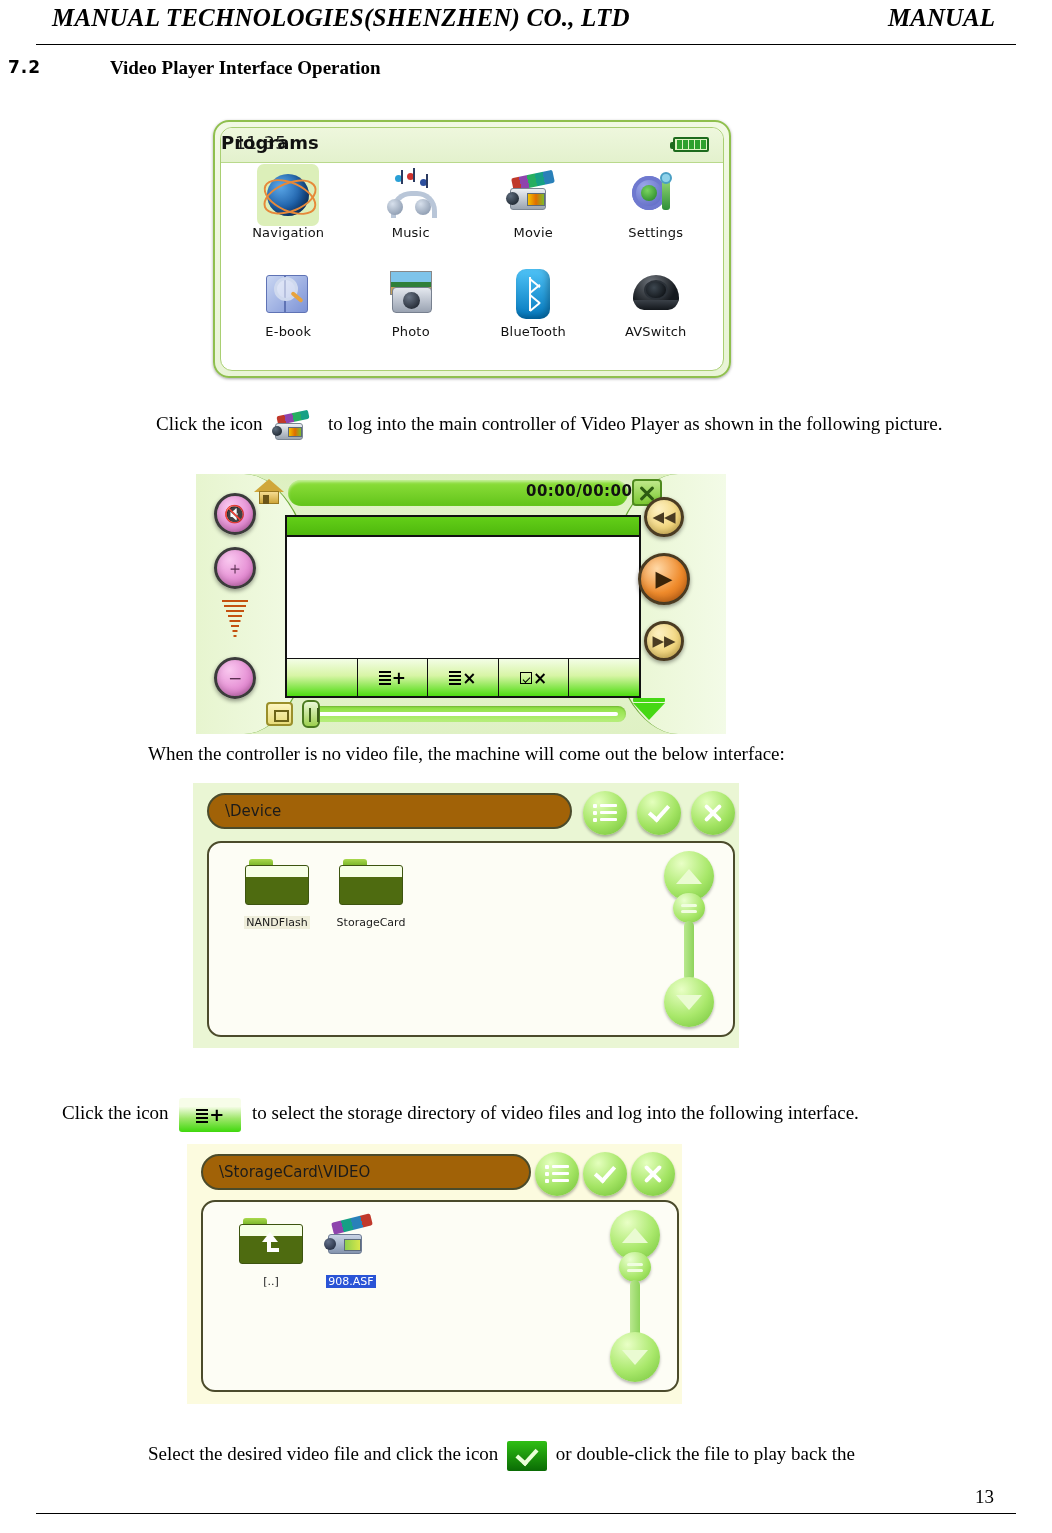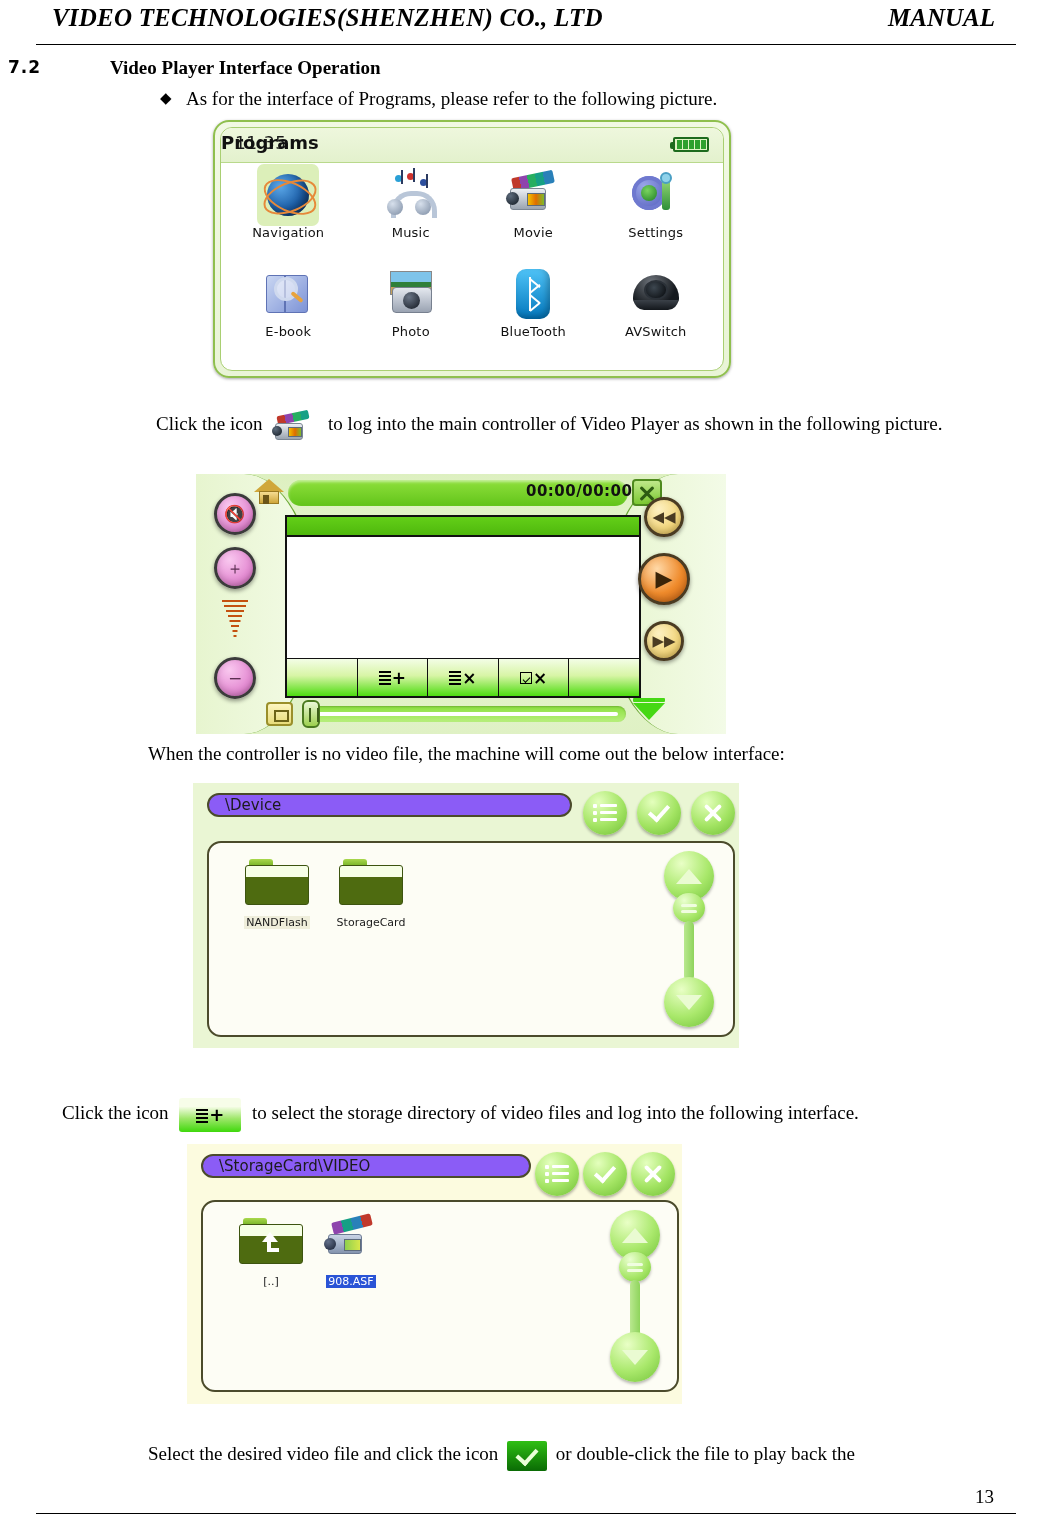--- a/index.html
+++ b/index.html
@@ -356,22 +356,22 @@
   
   
   
   .browser{
     position:absolute;box-sizing:border-box;overflow:hidden;
   }
   .br-1{left:193px;top:783px;width:546px;height:265px;background:#eaf6d4;}
   .br-2{left:187px;top:1144px;width:495px;height:260px;background:#fcfbdf;}
 
   .br-path{
-    position:absolute;left:14px;top:10px;height:24px;border:2px solid #4b4b2b;
-    border-radius:20px;background:#8b5cf6;box-sizing:border-box;
+    position:absolute;left:14px;top:10px;height:36px;border:2px solid #4b4b2b;
+    border-radius:20px;background:#a16207;box-sizing:border-box;
     display:flex;align-items:center;padding-left:16px;
     font-family:"DejaVu Sans", sans-serif;font-size:15px;color:#1b1b1b;
   }
   .br-1 .br-path{width:365px;}
   .br-2 .br-path{width:330px;}
 
   .rbtn{
     position:absolute;top:8px;width:44px;height:44px;border-radius:50%;
     background:radial-gradient(circle at 35% 25%,#e4ffbd,#a3e463 55%,#6fbe35 100%);
     box-shadow:0 2px 3px rgba(0,0,0,.3);
@@ -517,31 +517,28 @@
   .page-num{
     position:absolute;left:975px;top:1486px;font-size:19px;
   }
 </style>
 </head>
 <body>
 
 <div class="page">
 
   <div class="hdr">
-    <div class="hdr-left">VIDEO TECHNOLOGIES(SHENZHEN) CO., LTD</div>
+    <div class="hdr-left">MANUAL TECHNOLOGIES(SHENZHEN) CO., LTD</div>
     <div class="hdr-right">MANUAL</div>
     <div class="hdr-rule"></div>
   </div>
 
   <div class="sec-num">7.2</div>
   <div class="sec-title">Video Player Interface Operation</div>
 
-  <div class="bullet-row">
-    <span class="bullet-glyph">◆</span><span>As for the interface of Programs, please refer to the following picture.</span>
-  </div>
 
   <div class="dev-programs">
     <div class="pg-inner">
       <div class="pg-status">
         <div class="pg-time">11:35</div>
         <div class="pg-title">Programs</div>
         <div class="pg-batt">
           <i style="left:2px"></i>
             <i style="left:8px"></i>
             <i style="left:14px"></i>

